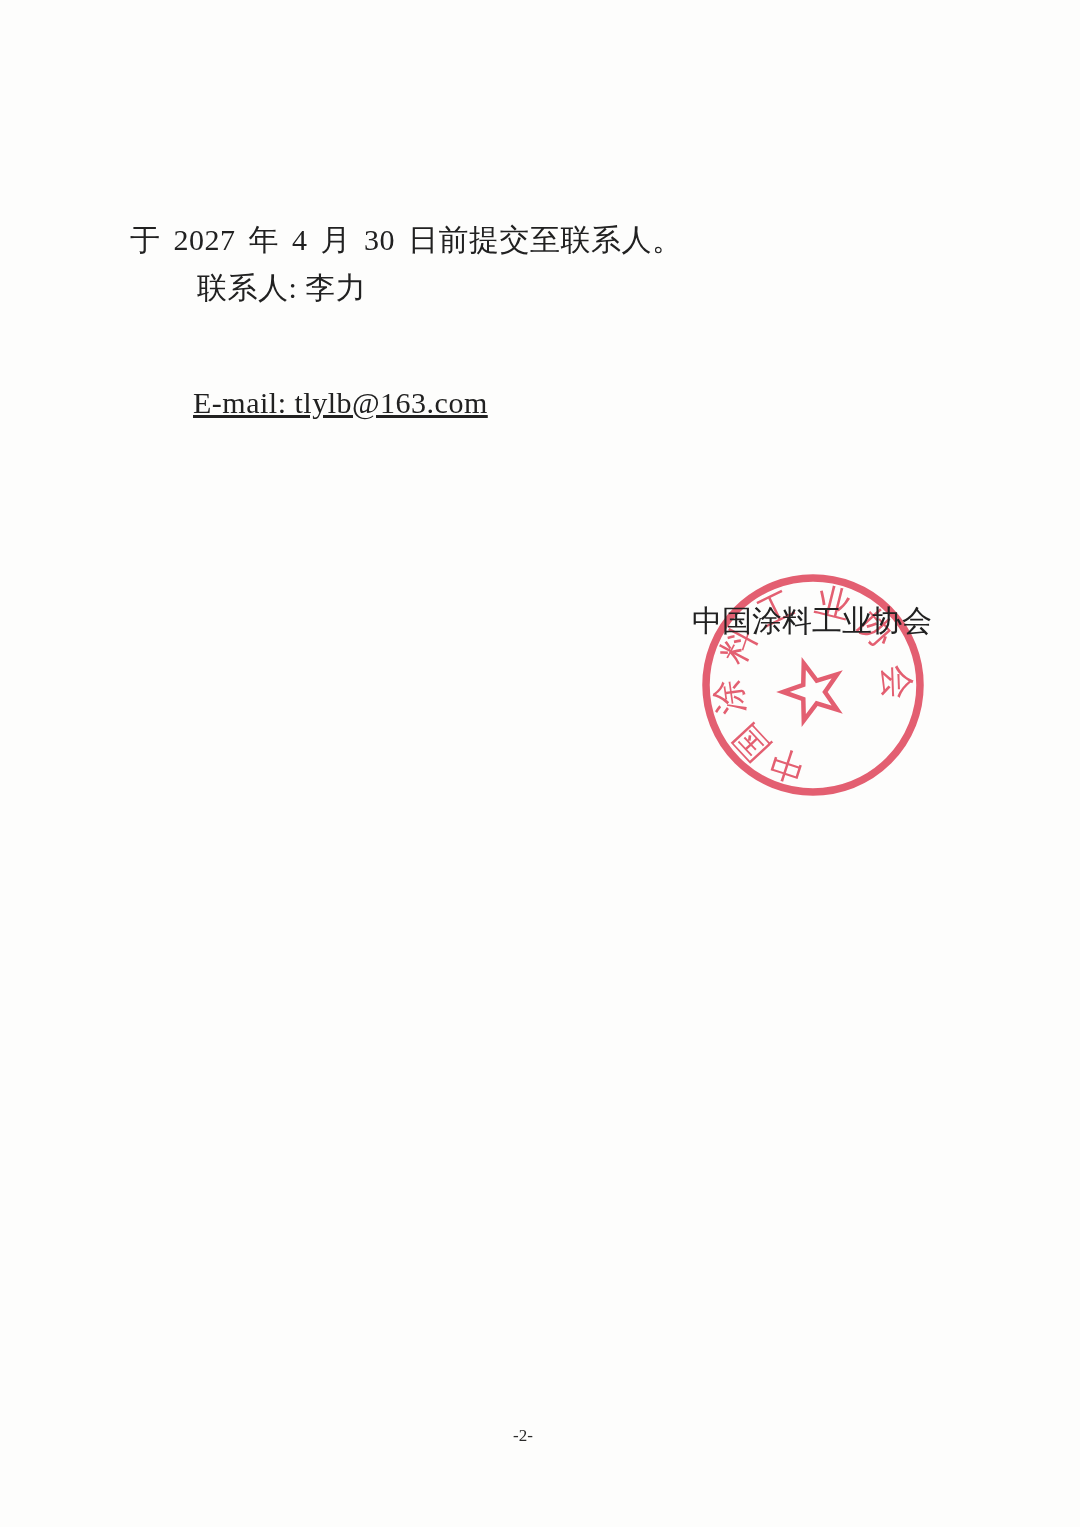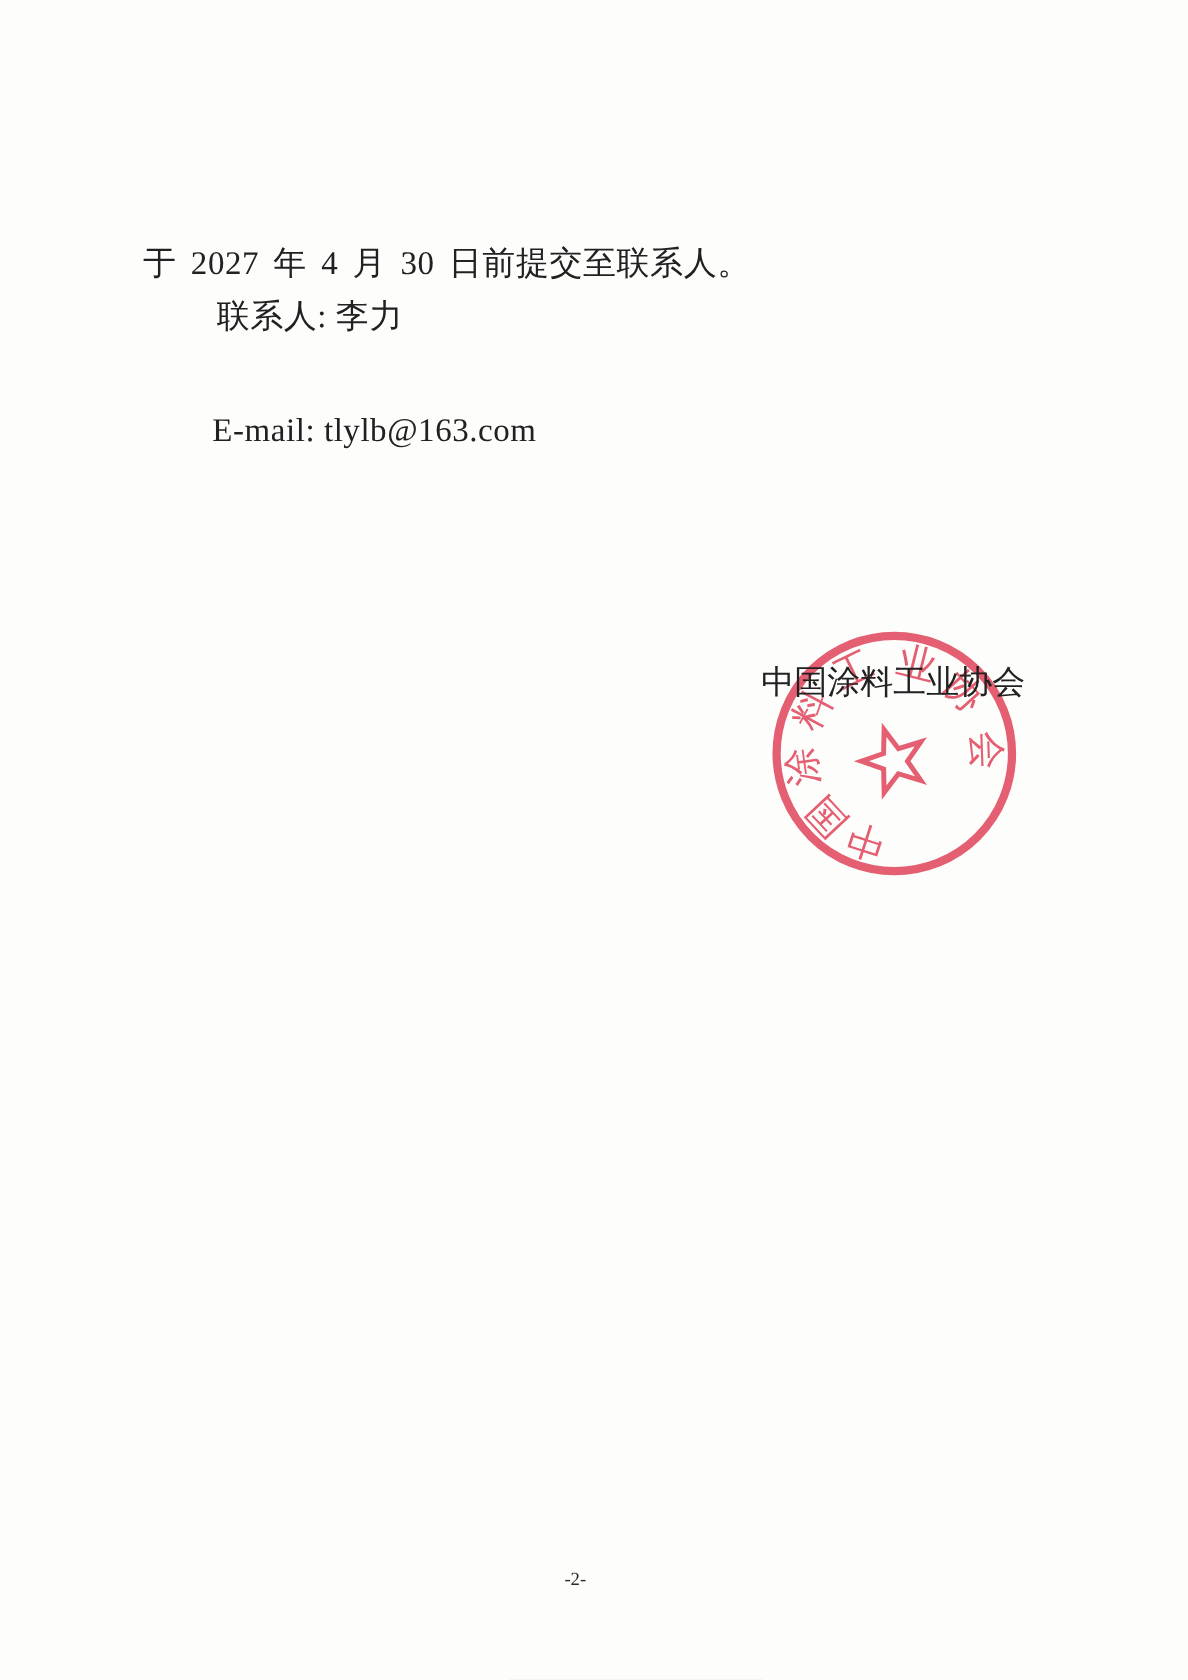--- a/index.html
+++ b/index.html
@@ -50,21 +50,21 @@
 </head>
 <body>
 
 <div class="page">
 
   <div class="tline para" style="left:130px; top:225px;">于 2027 年 4 月 30 日前提交至联系人。</div>
 
   <div class="tline" style="left:185px; top:273px;margin-left:12px;">联系人: 李力</div>
 
 
-  <div class="tline" style="left:193px; top:377px;">E-mail: tlylb@163.com</div>
+  <div class="tline" style="left:193px; top:388px;text-decoration:underline;">E-mail: tlylb@163.com</div>
 
 
   <svg class="stamp" viewBox="0 0 232 232" aria-hidden="true">
     <circle cx="116" cy="116" r="107" fill="none" stroke-width="7.5" stroke="#e04a5e"></circle>
     <path d="M116,93 L123.1,113.3 L144.5,113.7 L127.4,126.7 L133.6,147.3 L116,135 L98.4,147.3 L104.6,126.7 L87.5,113.7 L108.9,113.3 Z" fill="none" stroke-width="4.5" stroke-linejoin="miter" transform="rotate(-18 116 123)" stroke="#e04a5e"></path>
     <g>
       <text x="88.7" y="195.4" text-anchor="middle" dominant-baseline="central" transform="rotate(198 88.7 195.4)" fill="#e04a5e">中</text>
       <text x="54.6" y="173.3" text-anchor="middle" dominant-baseline="central" transform="rotate(227 54.6 173.3)" fill="#e04a5e">国</text>
       <text x="32.8" y="127.7" text-anchor="middle" dominant-baseline="central" transform="rotate(262 32.8 127.7)" fill="#e04a5e">涂</text>
       <text x="41.8" y="76.6" text-anchor="middle" dominant-baseline="central" transform="rotate(298 41.8 76.6)" fill="#e04a5e">料</text>

